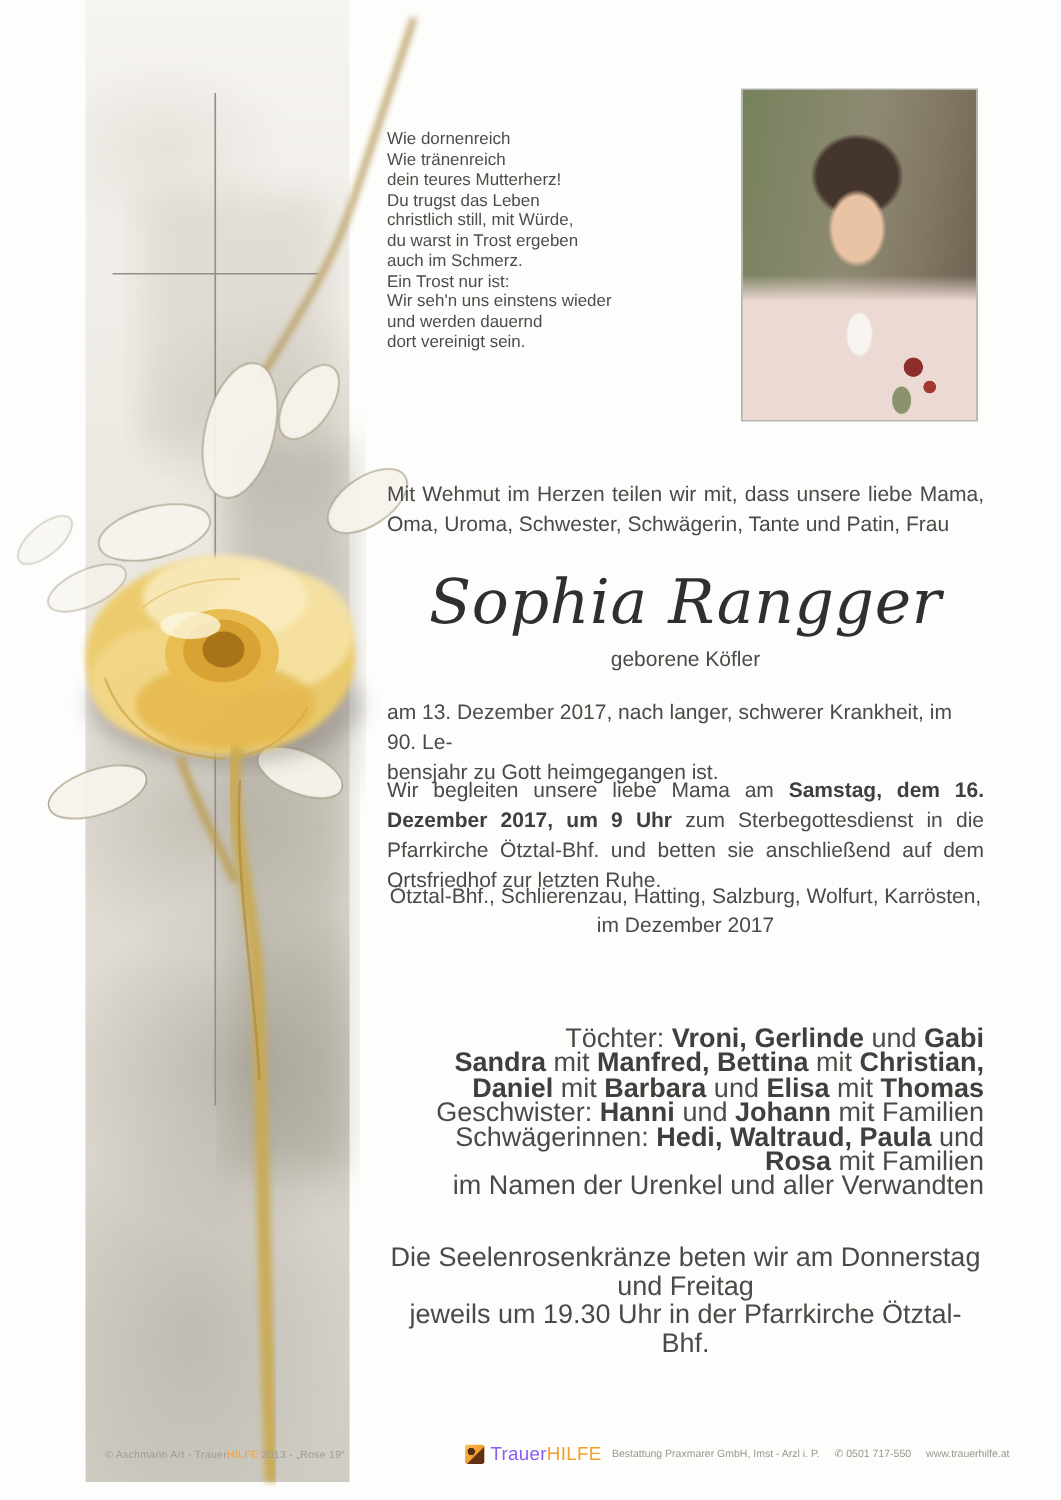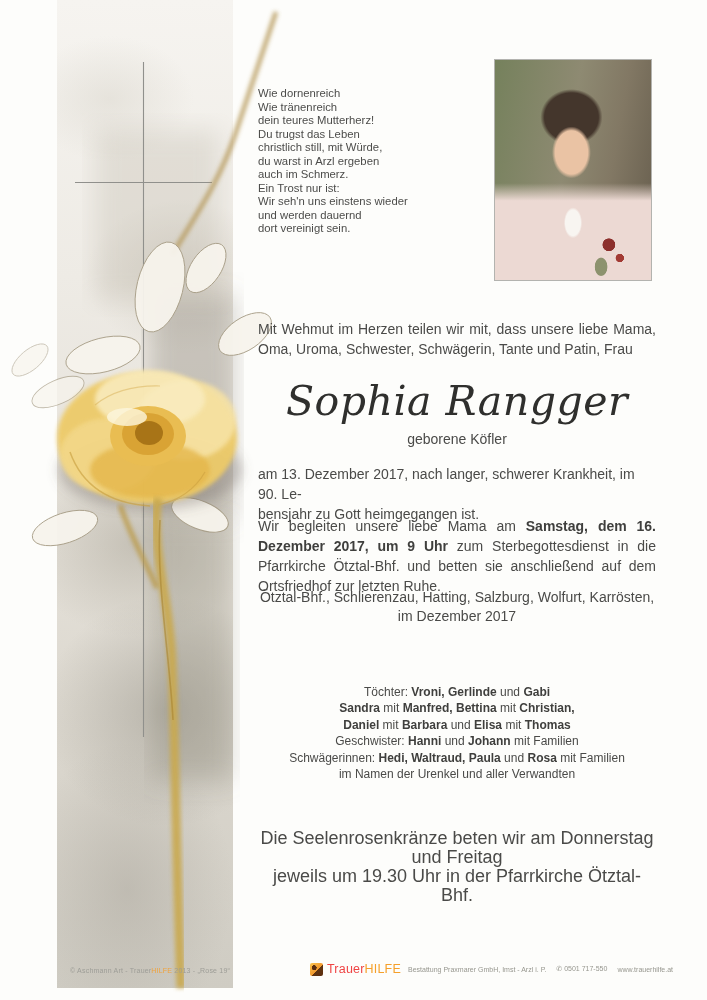--- a/index.html
+++ b/index.html
@@ -45,42 +45,42 @@
   .name{
     top:377px; text-align:center; margin:0; font-weight:normal;
     font-family:"DejaVu Serif", serif; font-style:italic;
     font-size:41px; color:#2f2f2d; letter-spacing:.5px;
   }
   .maiden{top:431px; text-align:center; font-size:14px;}
   .death{top:464px; font-size:14px; line-height:20px;}
   .funeral{top:516px; text-align:justify; font-size:14px; line-height:20px;}
   .places{top:588px; text-align:center; font-size:14px; line-height:18.5px;}
   .grat-head{top:651px; text-align:center; font-size:14px;}
-  .family{top:684px; text-align:center; font-size:12px; line-height:16.4px;}
+  .family{top:684px; text-align:right; font-size:18px; line-height:16.4px;}
   .prayer{top:829px; text-align:center; font-size:18px; line-height:19px;}
   .b{font-weight:bold; color:#3f3f3d;}
   .orange{color:#f0a23a;}
   
   .credit{
     position:absolute; left:70px; top:967px; font-size:7px;
     color:#9d9d97; letter-spacing:.2px;
   }
   .brand{
     position:absolute; left:310px; top:961px; height:16px;
     display:flex; align-items:center; white-space:nowrap;
   }
   .brand-icon{
     display:inline-block; width:13px; height:13px; border-radius:2px; margin-right:4px;
     background:
       linear-gradient(135deg, rgba(70,35,12,0) 54%, rgba(70,35,12,.85) 56%),
       radial-gradient(circle 4px at 32% 36%, #5a2d10 0 58%, rgba(90,45,16,0) 66%),
       linear-gradient(135deg,#fbc450,#f29a2e 55%,#e66a1d);
   }
   .brand-word{font-size:12.5px; letter-spacing:.2px;}
-  .t1{color:#ef4444;} .t2{color:#f5a02b;}
+  .t1{color:#8b5cf6;} .t2{color:#f5a02b;}
   .company,.phone,.web{font-size:7px; color:#97978f;}
   .company{margin-left:7px;} .phone{margin-left:10px;} .web{margin-left:10px;}
 </style>
 </head>
 <body>
 
 <div class="page">
 
   <div class="band"></div>
   <svg class="artsvg" width="310" height="1000" viewBox="0 0 310 1000">
@@ -140,21 +140,21 @@
   </svg>
 
   <div class="photo"></div>
 
   <div class="poem">
       <div>Wie dornenreich</div>
       <div>Wie tränenreich</div>
       <div>dein teures Mutterherz!</div>
       <div>Du trugst das Leben</div>
       <div>christlich still, mit Würde,</div>
-      <div>du warst in Arzl ergeben</div>
+      <div>du warst in Trost ergeben</div>
       <div>auch im Schmerz.</div>
       <div>Ein Trost nur ist:</div>
       <div>Wir seh'n uns einstens wieder</div>
       <div>und werden dauernd</div>
       <div>dort vereinigt sein.</div>
     </div>
 
   <div class="col intro">Mit Wehmut im Herzen teilen wir mit, dass unsere liebe Mama, Oma, Uroma, Schwester, Schwägerin, Tante und Patin, Frau</div>
   <h1 class="col name">Sophia Rangger</h1>
   <div class="col maiden">geborene Köfler</div>

